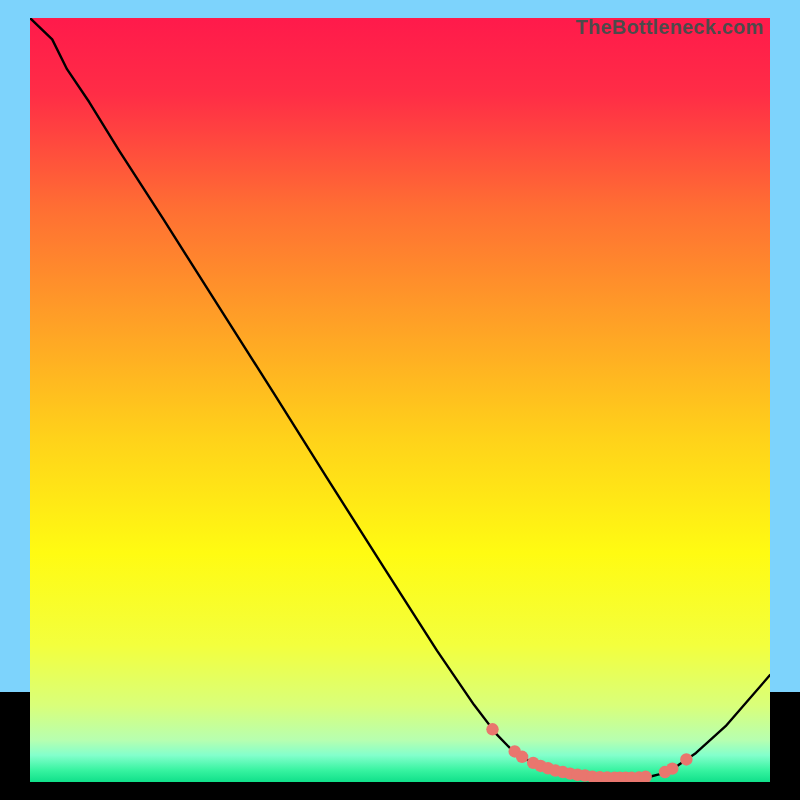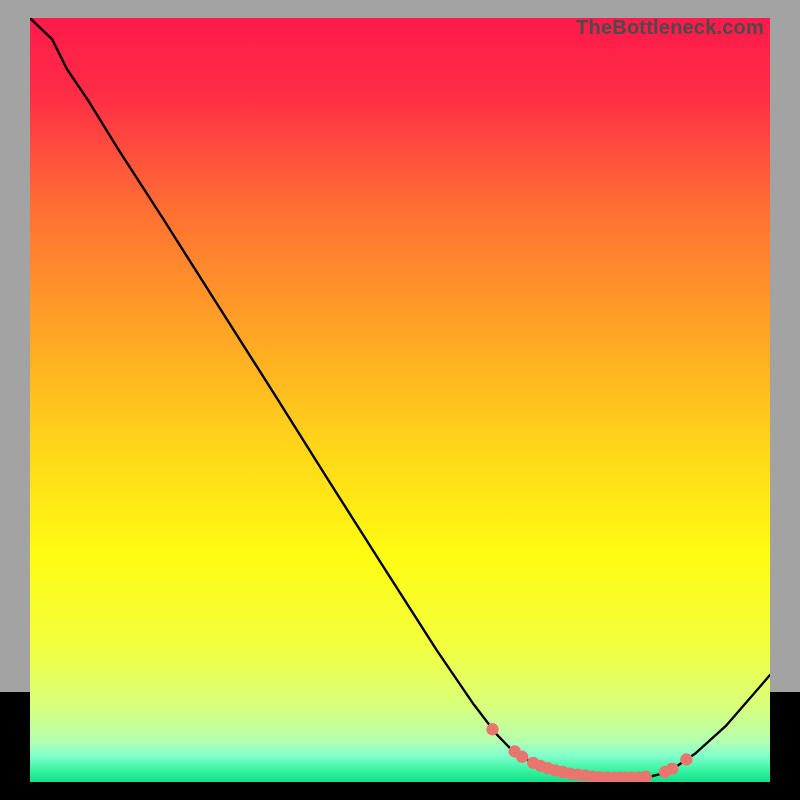--- a/index.html
+++ b/index.html
@@ -1,16 +1,16 @@
 <!DOCTYPE html>
 <html><head>
 <meta charset="utf-8">
 <style>
   html,body{margin:0;padding:0;width:800px;height:800px;background:#000;overflow:hidden}
-  .frame{position:absolute;left:0;top:0;width:800px;height:692px;background:#a3a3a3}
+  .frame{position:absolute;left:0;top:0;width:800px;height:692px;background:#7dd3fc}
   .plot{position:absolute;left:30px;top:18px;width:740px;height:764px;overflow:hidden}
   .watermark{position:absolute;right:6px;top:-2px;font:700 20px Arial,Helvetica,sans-serif;color:#4b4b4b;letter-spacing:.2px}
 </style>
 </head>
 <body>
 <div class="frame">
   <div class="plot">
     <span class="watermark">TheBottleneck.com</span>
     <svg width="740" height="764" viewBox="0 0 740 764" preserveAspectRatio="none">
       <defs>

